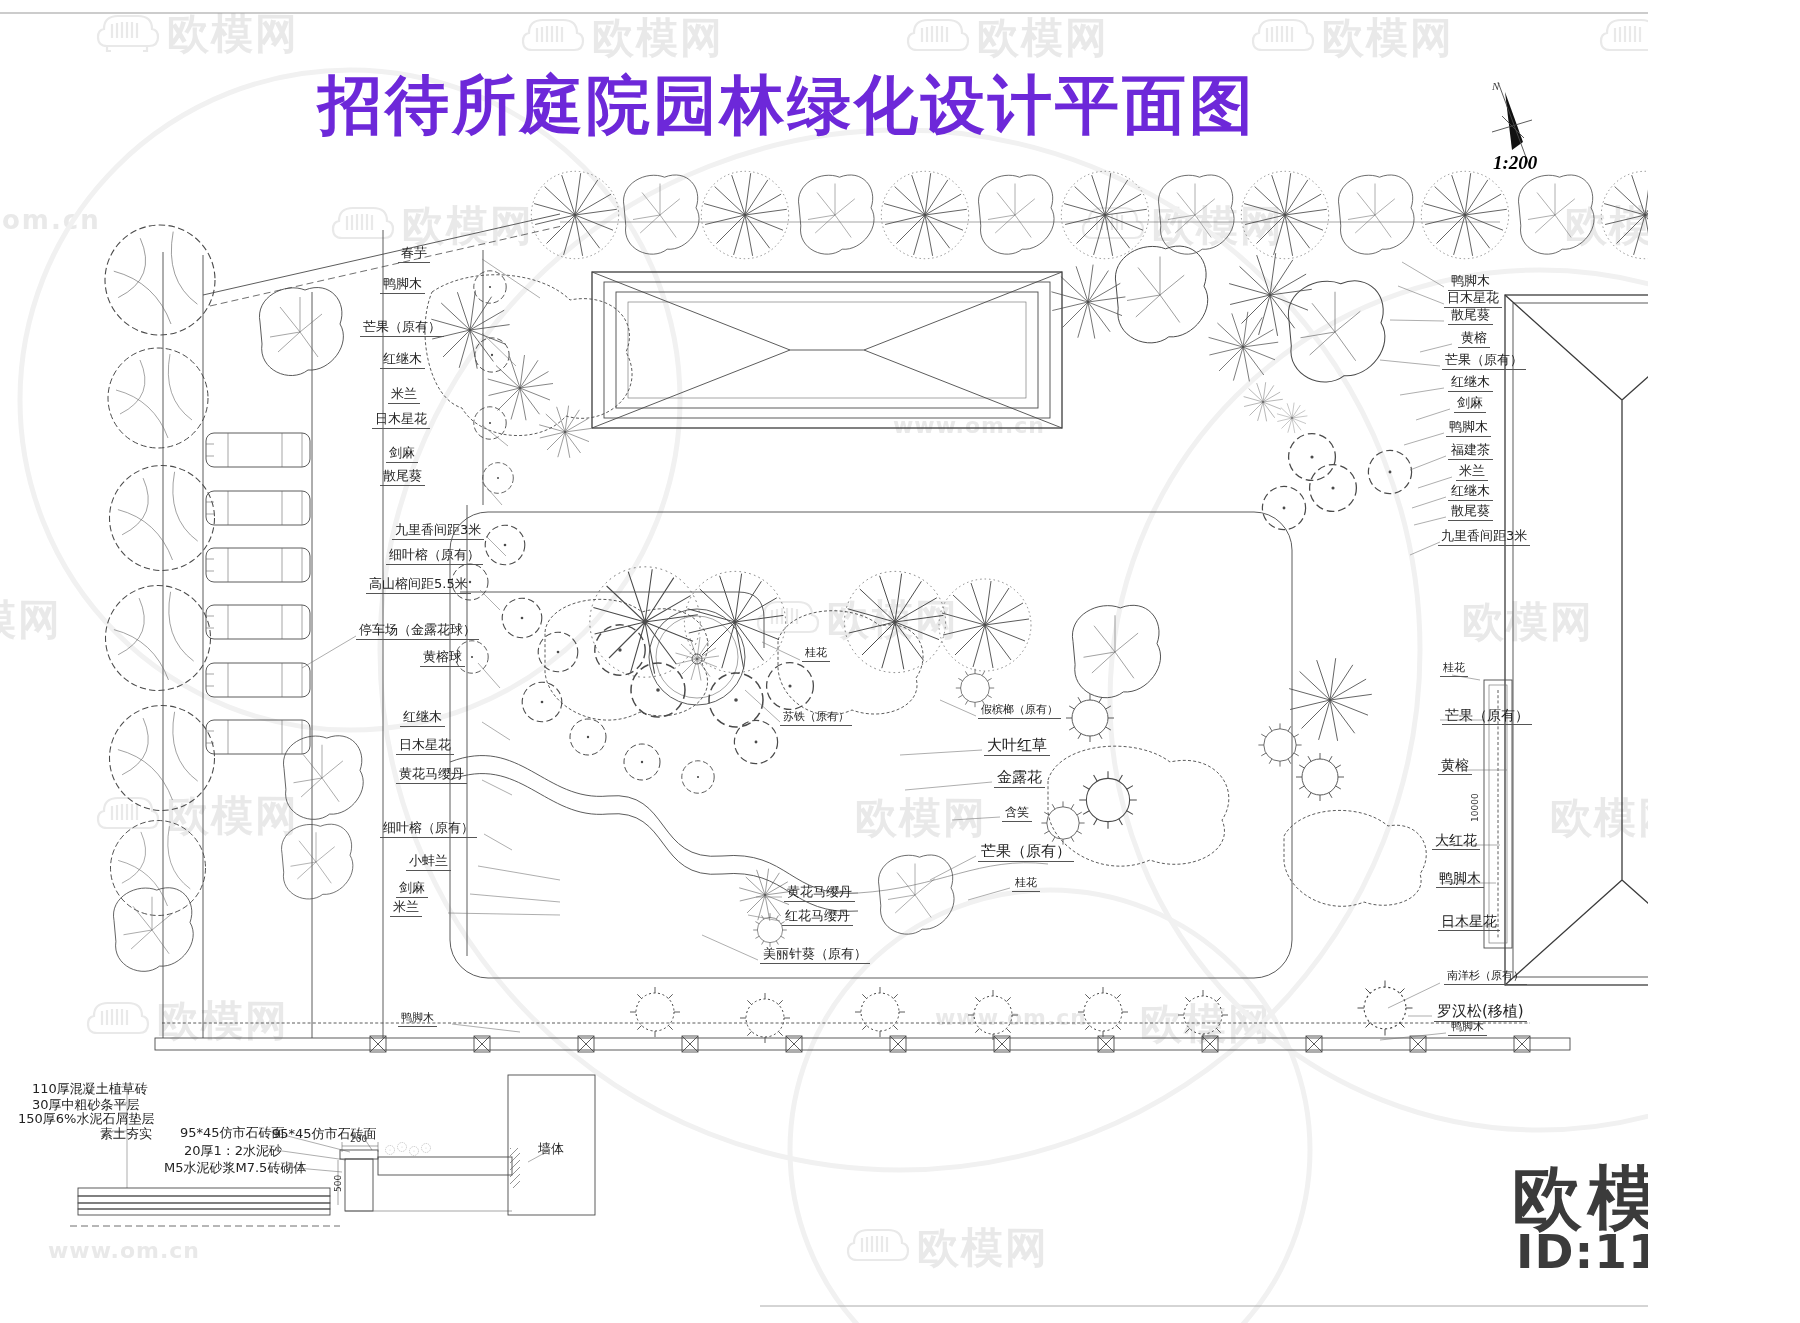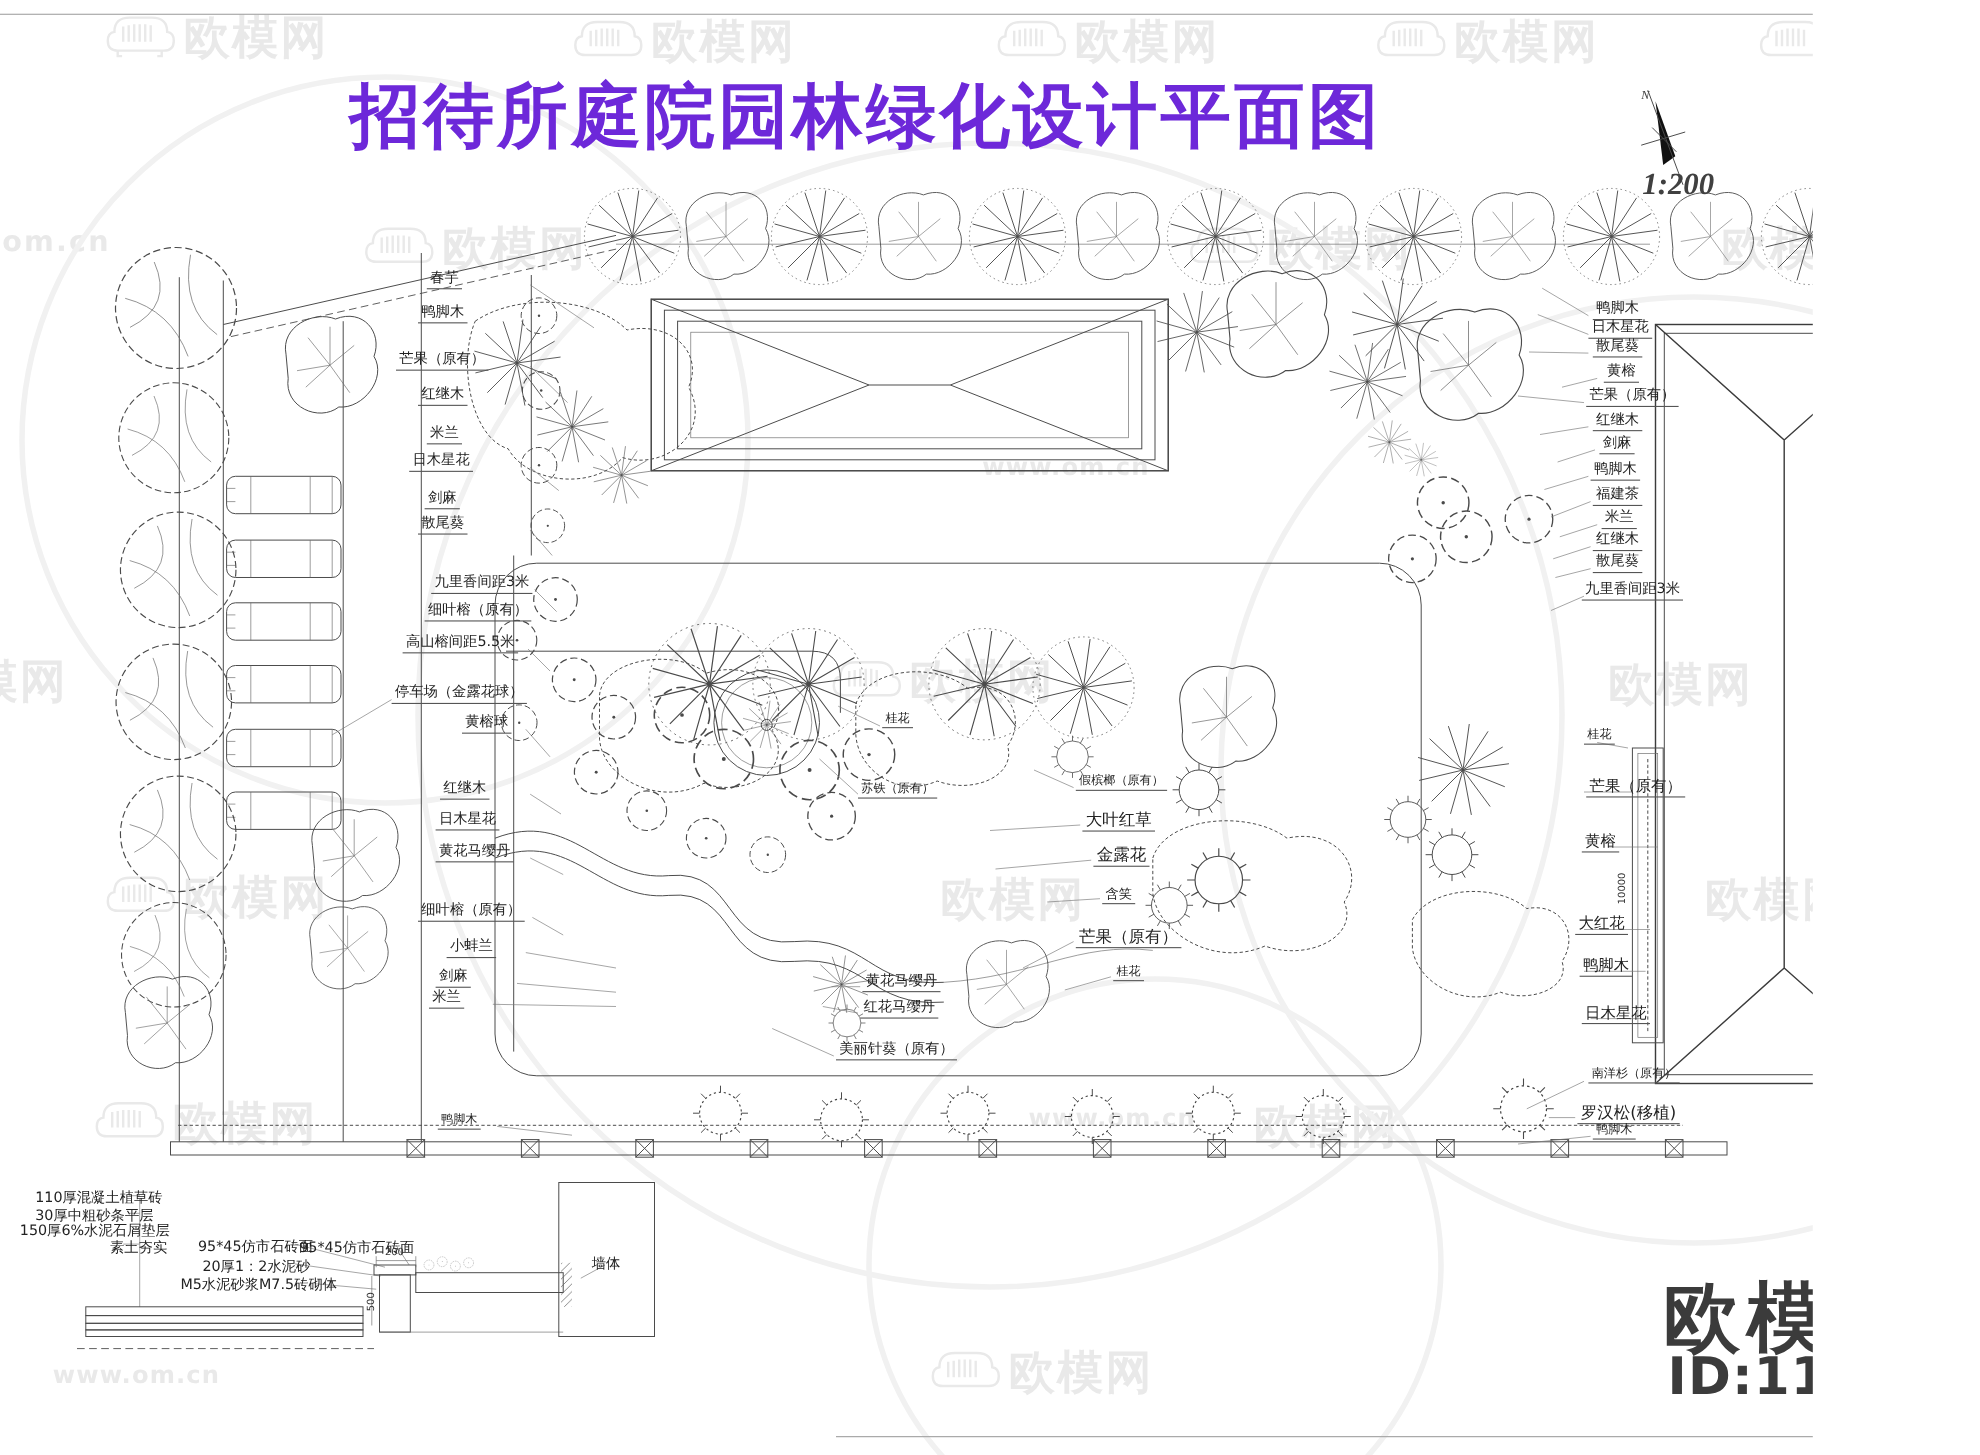--- a/index.html
+++ b/index.html
@@ -16,21 +16,21 @@
   
   .lbl{position:absolute;z-index:3;font-size:13px;color:#222;line-height:1.15;
        border-bottom:1px solid #555;padding:0 3px 1px;white-space:nowrap;}
   .s11{font-size:11px;} .s12{font-size:12px;} .s14{font-size:14px;} .s15{font-size:15px;}
   .det{position:absolute;z-index:3;font-size:13px;color:#222;white-space:nowrap;}
   .dim{position:absolute;z-index:3;font-size:9px;color:#333;white-space:nowrap;}
   .vert{transform:rotate(-90deg);transform-origin:left top;}
   .title{position:absolute;z-index:4;font-family:"Liberation Serif","DejaVu Serif",serif;
          font-weight:600;font-size:64px;letter-spacing:3px;color:#6d28d9;white-space:nowrap;}
   .scale-txt{position:absolute;z-index:4;font-family:"Liberation Serif",serif;
-             font-weight:800;font-style:italic;font-size:28px;color:#404040;}
+             font-weight:800;font-style:italic;font-size:19px;color:#000000;}
   .brand{position:absolute;z-index:5;color:#3b3b3b;font-weight:700;white-space:nowrap;}
   .brand-name{font-size:70px;letter-spacing:6px;}
   .brand-id{font-size:47px;letter-spacing:1px;}
   
   .ln{stroke:#4a4a4a;stroke-width:.9;fill:none;}
   .ln2{stroke:#3c3c3c;stroke-width:1.3;fill:none;}
   .thin{stroke:#6a6a6a;stroke-width:.6;fill:none;}
   .sc{stroke:#4a4a4a;stroke-width:1;fill:none;stroke-dasharray:6 3;}
   .dot{stroke:#5a5a5a;stroke-width:.7;fill:none;stroke-dasharray:1.5 3;}
   .dot2{stroke:#3f3f3f;stroke-width:1;fill:none;stroke-dasharray:2 2.6;}
@@ -414,21 +414,21 @@
       <path class="ln" d="M8,2 L40,88 M2,52 L42,40 M12,36 L34,58"></path>
       <text x="2" y="10" font-size="11" font-style="italic" fill="#444" font-family="Liberation Serif,serif">N</text>
     </g>
   </svg>
 
   <div class="title" style="left:318px;top:62px">招待所庭院园林绿化设计平面图</div>
   <div class="scale-txt" style="left:1493px;top:152px">1:200</div>
   <div class="brand brand-name" style="left:1512px;top:1152px">欧模网</div>
   <div class="brand brand-id" style="left:1516px;top:1224px">ID:1194957</div>
 
-  <div class="lbl" style="left:388px;top:246px">春芋</div>
+  <div class="lbl" style="left:398px;top:246px">春芋</div>
   <div class="lbl" style="left:380px;top:277px">鸭脚木</div>
   <div class="lbl" style="left:360px;top:320px">芒果（原有）</div>
   <div class="lbl" style="left:380px;top:352px">红继木</div>
   <div class="lbl" style="left:388px;top:387px">米兰</div>
   <div class="lbl" style="left:372px;top:412px">日木星花</div>
   <div class="lbl" style="left:386px;top:446px">剑麻</div>
   <div class="lbl" style="left:380px;top:469px">散尾葵</div>
   <div class="lbl" style="left:392px;top:523px">九里香间距3米</div>
   <div class="lbl" style="left:386px;top:548px">细叶榕（原有）</div>
   <div class="lbl" style="left:366px;top:577px">高山榕间距5.5米</div>

